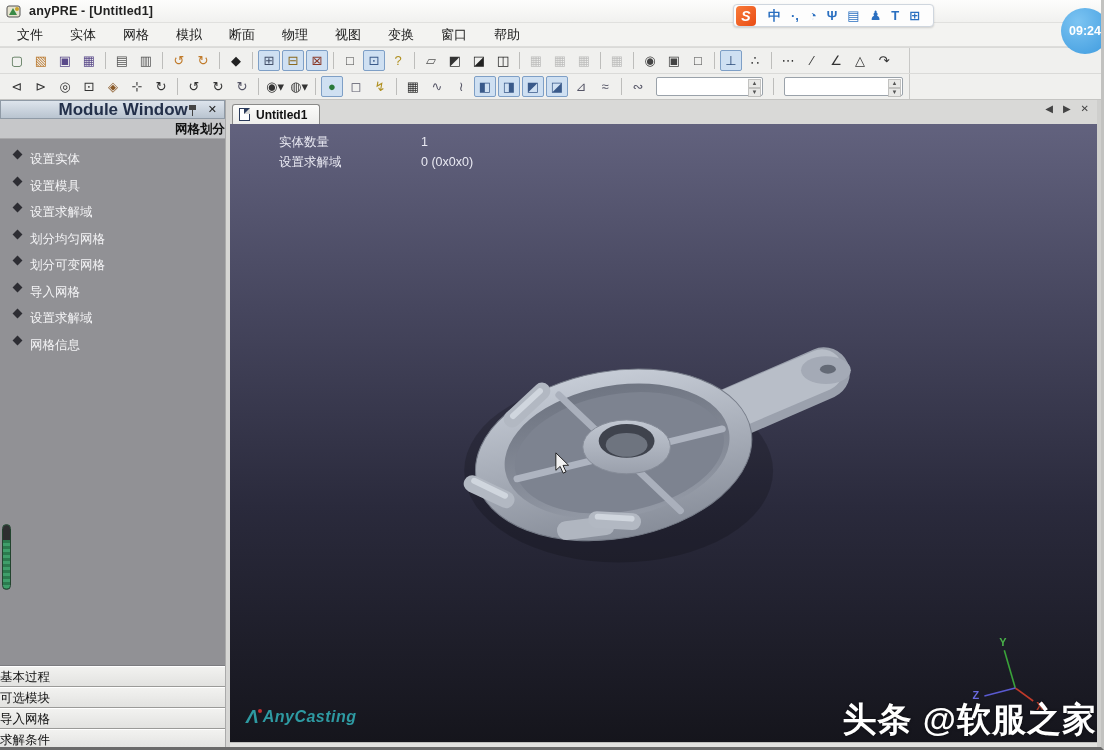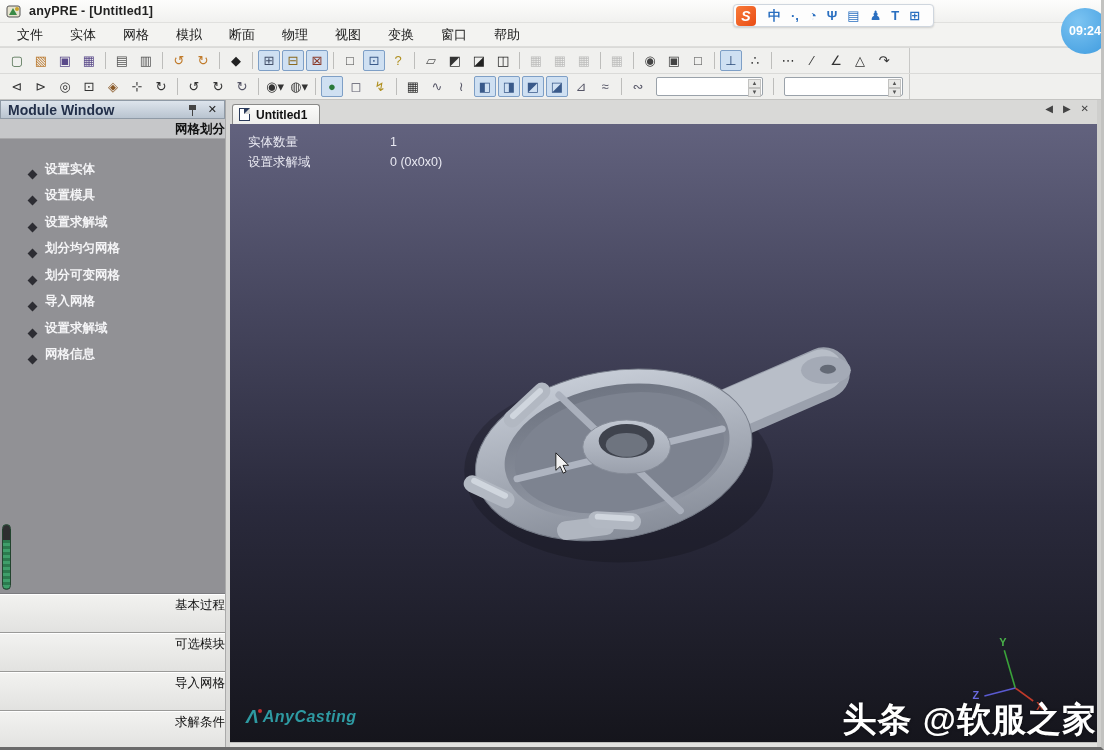--- a/index.html
+++ b/index.html
@@ -42,54 +42,54 @@
   .spin-arrows { position:absolute; right:1px; top:1px; width:13px; height:15px; display:flex; flex-direction:column; }
   .spin-arrows span { flex:1; font-size:6px; line-height:7px; text-align:center; color:#555; background:#e8e8e6; border:1px solid #c2c2c0; }
 
   
   .main { display:flex; height:650px; }
 
   
   .left-panel { width:225px; display:flex; flex-direction:column; background:#919195; position:relative; }
   .panel-titlebar { height:19px; background:linear-gradient(#dde4ec,#b9c4d0); border:1px solid #8f9aa6;
                     display:flex; align-items:center; padding:0 4px 0 7px; }
-  .panel-title { flex:1; font-size:14px; font-weight:700; color:#23304a; }
+  .panel-title { flex:1; font-size:17px; font-weight:700; color:#23304a;text-align:right; }
   .pin-icon { width:10px; height:12px; position:relative; margin-right:7px; }
   .pin-icon::before { content:""; position:absolute; left:1px; top:1px; width:7px; height:5px; background:#444; }
   .pin-icon::after { content:""; position:absolute; left:4px; top:6px; width:1.5px; height:6px; background:#444; }
   .panel-close { font-size:11px; font-weight:700; color:#222; padding:0 3px; }
   .panel-section-header { height:20px; background:#c6c7c9; border-bottom:1px solid #a8a8aa;
                           font-size:12.5px; font-weight:700; color:#111; text-align:right; line-height:20px; }
   .panel-body { flex:1; padding-top:12px; }
-  .panel-item { display:flex; align-items:flex-end; height:26.5px; padding-left:29px; color:#f4f4f6; font-size:12.5px; cursor:default;font-weight:bold; }
+  .panel-item { display:flex; align-items:flex-start; height:26.5px; padding-left:14px; color:#f4f4f6; font-size:12.5px; cursor:default; }
   .panel-item .diamond { width:7px; height:7px; background:#2d2d33; transform:rotate(45deg); margin-right:9px; flex:0 0 auto; }
   .panel-bottom { border-top:1px solid #7c7c80; }
-  .panel-tab { height:39px; background:linear-gradient(#f2f2f0,#e2e2e0); border-top:1px solid #ffffff; border-bottom:1px solid #9a9a98;
-               font-size:12.5px; color:#111; text-align:right; line-height:20px; cursor:default;padding-left:44px; }
+  .panel-tab { height:21px; background:linear-gradient(#f2f2f0,#e2e2e0); border-top:1px solid #ffffff; border-bottom:1px solid #9a9a98;
+               font-size:12.5px; color:#111; text-align:left; line-height:20px; cursor:default; }
   .mini-scroll { position:absolute; left:2px; top:424px; width:9px; height:66px; border-radius:5px; overflow:hidden;
                  background:repeating-linear-gradient(#3f9e6a 0 3px,#2c7a4e 3px 6px); border:1px solid #23442f; }
   .mini-scroll::before { content:""; position:absolute; top:0; left:0; right:0; height:15px; background:#2e2e30; }
 
   .splitter { width:5px; background:#d6d6d4; border-left:1px solid #aaa; }
 
   
   .doc-area { flex:1; display:flex; flex-direction:column; border-right:4px solid #cfcfcd; }
   .tabbar { height:24px; background:#d9d9d7; display:flex; align-items:flex-end; padding-left:2px; position:relative; }
   .tab { height:20px; background:linear-gradient(#fcfcfa,#ededeb); border:1px solid #8a8a88; border-bottom:none;
          border-radius:3px 3px 0 0; display:flex; align-items:center; padding:0 12px 0 6px; }
   .doc-icon { width:11px; height:13px; background:#fff; border:1.5px solid #2a3a5a; margin-right:6px; position:relative; }
   .doc-icon::after { content:""; position:absolute; right:-1px; top:-1px; border:3px solid; border-color:#2a3a5a #d9d9d7 #d9d9d7 #2a3a5a; }
   .tab-label { font-size:12px; font-weight:700; color:#111; }
   .tab-nav { position:absolute; right:8px; top:3px; display:flex; gap:10px; }
   .tab-nav span { font-size:10px; color:#444; }
 
   
   .viewport { position:relative; flex:1; background:linear-gradient(#62627e 0%,#46465e 30%,#2a2a3c 62%,#15151c 100%); overflow:hidden; }
   .stats { position:absolute; left:18px; top:8px; color:#e9e9f2; font-size:12.5px; line-height:20px; }
-  .stats .row { display:flex; }
+  .stats .row { display:flex;margin-left:31px; }
   .stats .lab { width:142px; }
   .vp-svg { position:absolute; inset:0; }
   .vp-logo { position:absolute; left:16px; bottom:14px; display:flex; align-items:center; }
   .vp-logo .mark { color:#2e9aa2; font-size:19px; font-weight:900; font-style:italic; margin-right:4px; position:relative; }
   .vp-logo .mark::after { content:""; position:absolute; right:-3px; top:3px; width:4px; height:4px; border-radius:50%; background:#c03030; }
   .vp-logo .txt { color:#2e9aa2; font-size:16px; font-weight:700; font-style:italic; letter-spacing:.5px; }
   .bottom-strip { height:8px; background:#e2e2e0; border-top:1px solid #bdbdbb; }
 
   .watermark { position:absolute; right:4px; bottom:4px; z-index:50; color:#fff; font-size:34px; font-weight:900;
                letter-spacing:1px; text-shadow:0 0 3px rgba(0,0,0,.6); }

